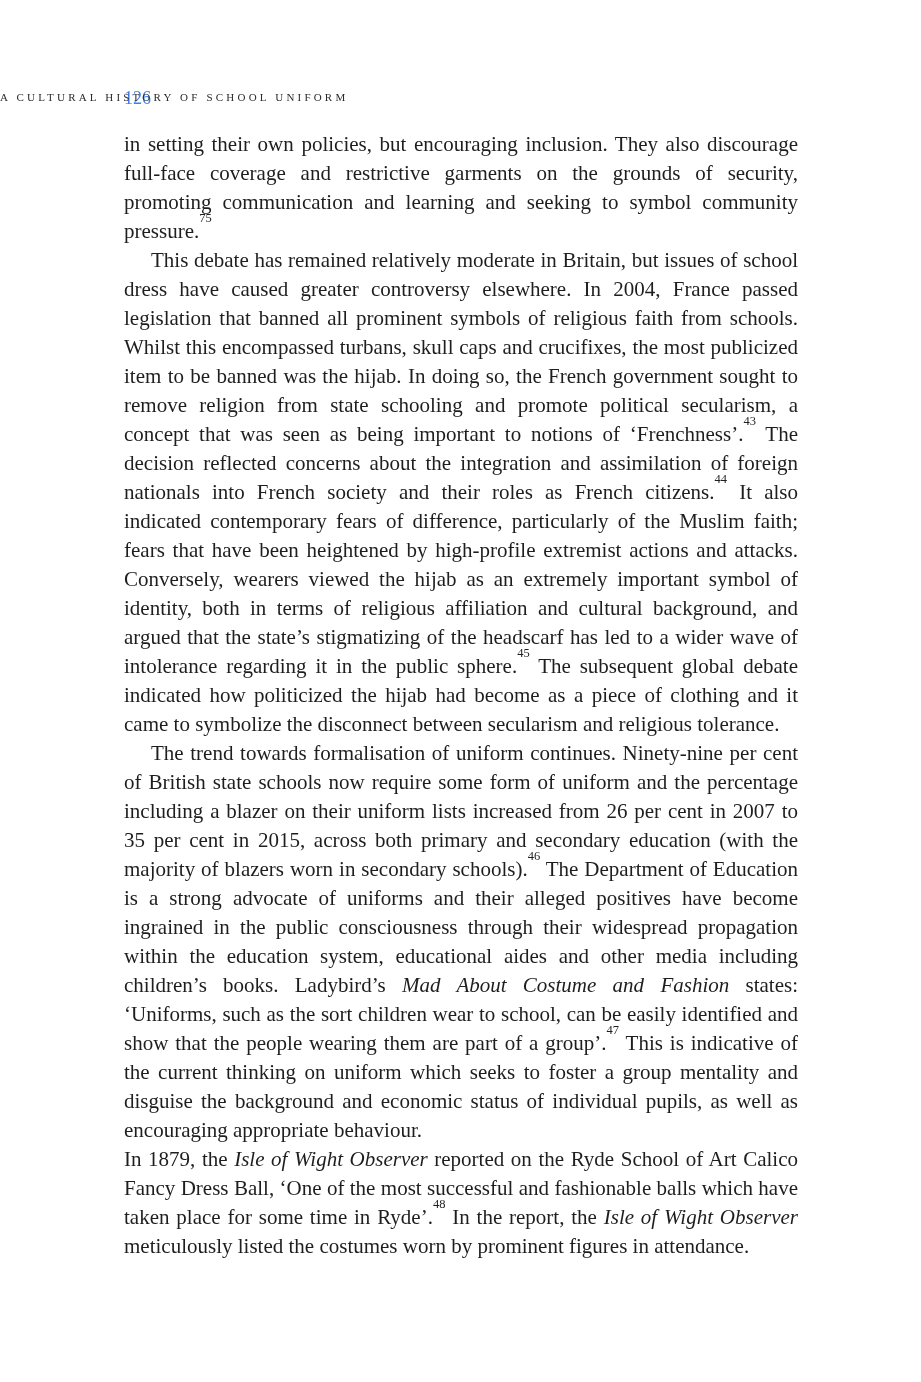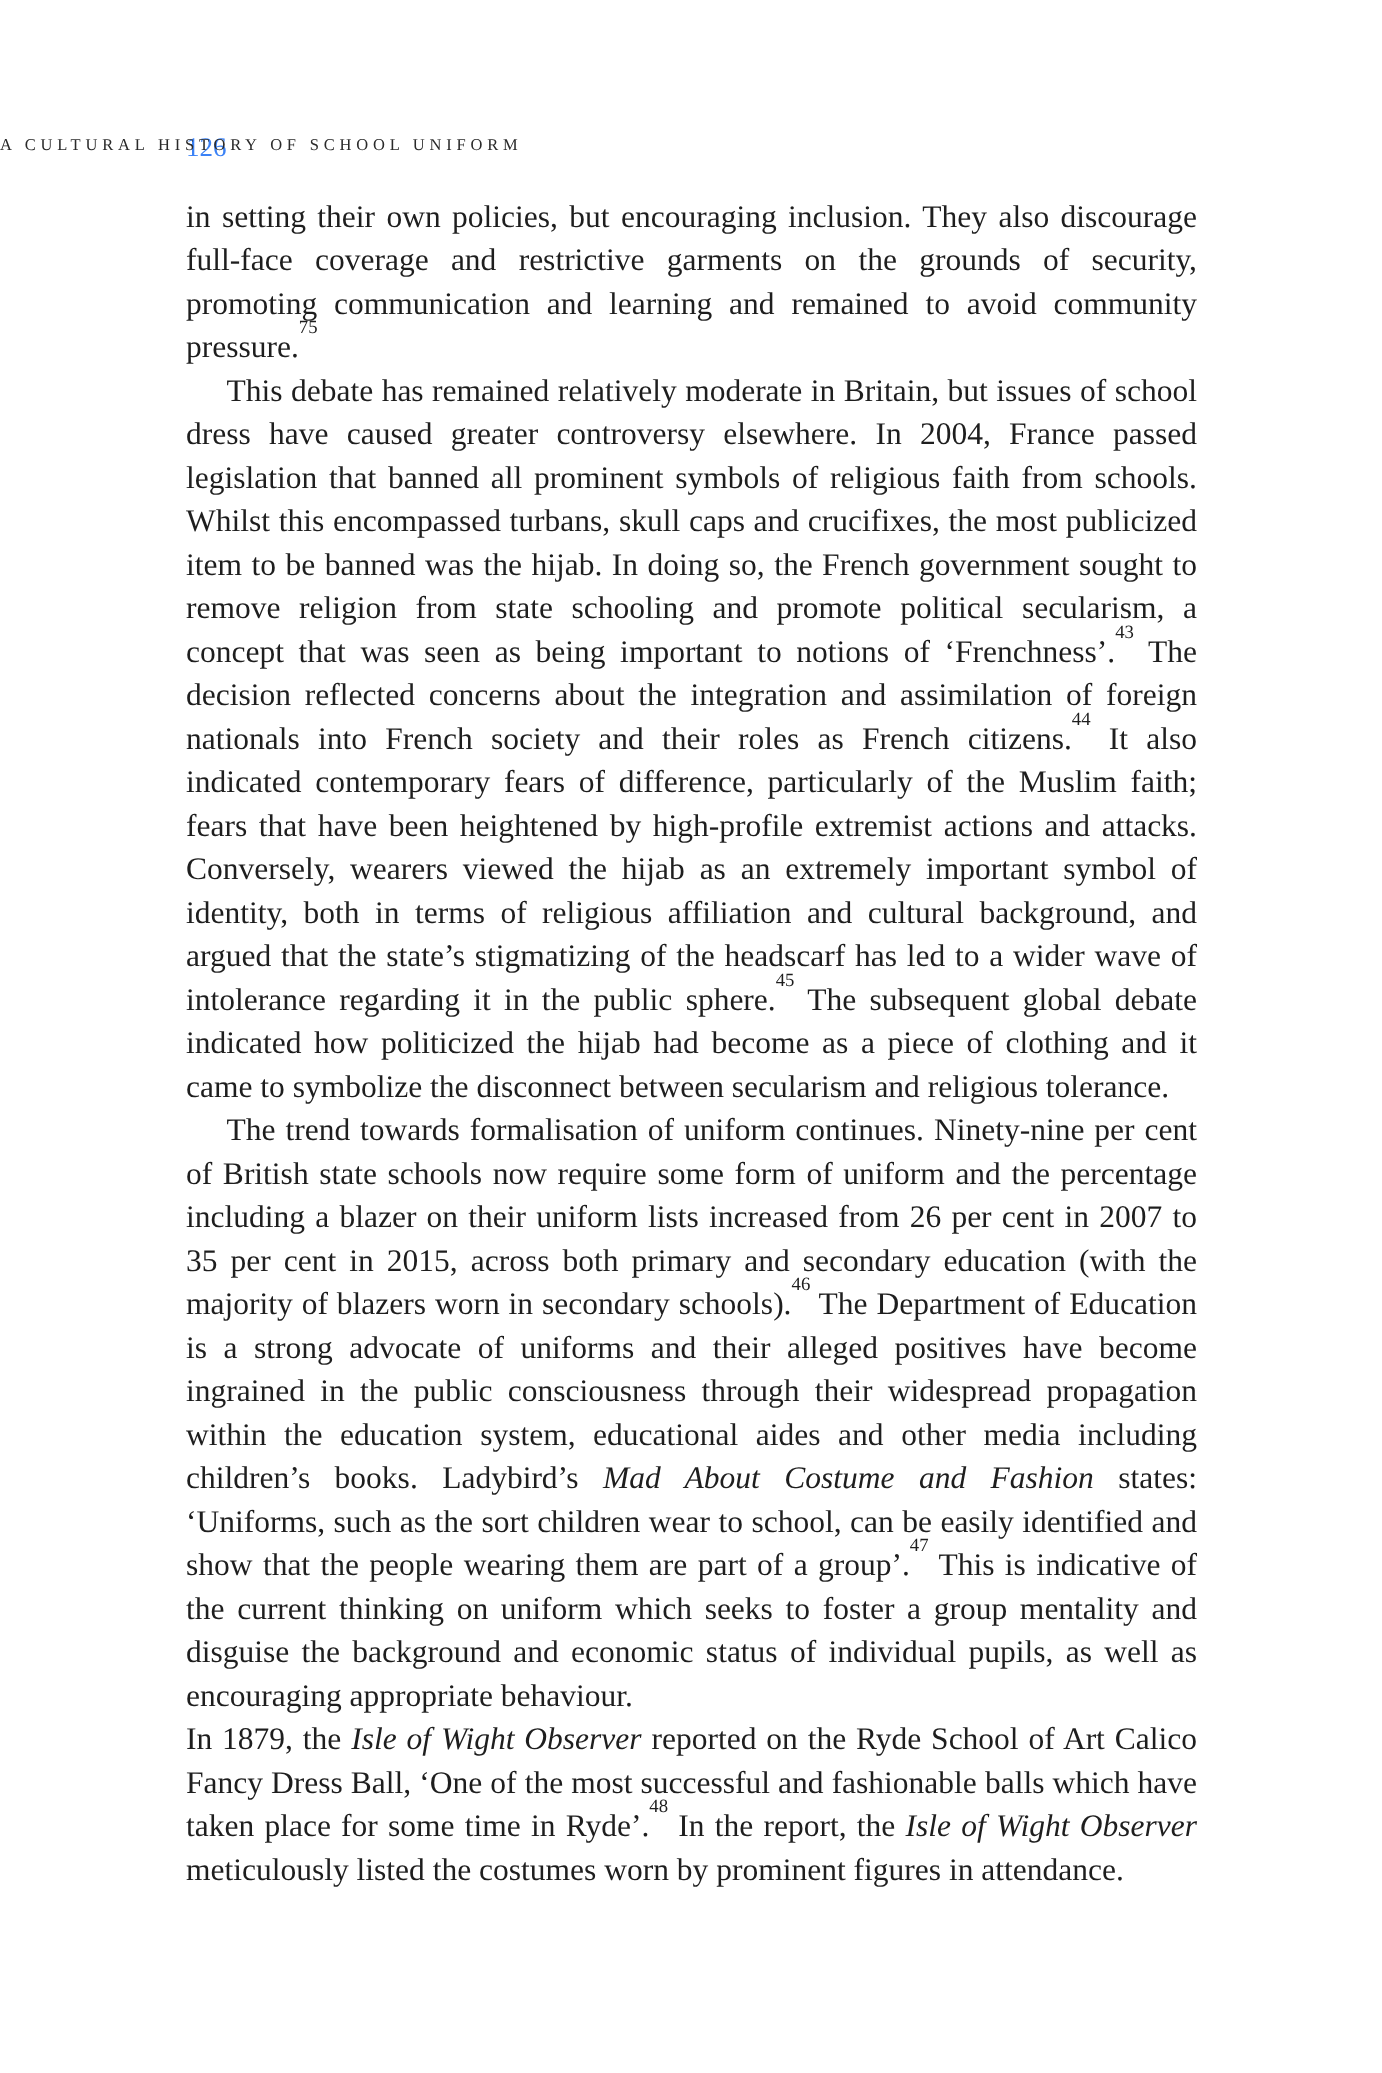--- a/index.html
+++ b/index.html
@@ -73,21 +73,21 @@
 
 <div class="page">
 
   <div>
     <span class="page-num">126</span>
     <span class="head-title">A CULTURAL HISTORY OF SCHOOL UNIFORM</span>
   </div>
 
   <div class="content">
 
-    <p><span>in setting their own policies, but encouraging inclusion. They also discourage full-face coverage and restrictive garments on the grounds of security, promoting communication and learning and remained to avoid community pressure.</span><sup class="fn">75</sup></p>
+    <p><span>in setting their own policies, but encouraging inclusion. They also discourage full-face coverage and restrictive garments on the grounds of security, promoting communication and learning and seeking to symbol community pressure.</span><sup class="fn">75</sup></p>
 
     <p class="indented"><span>This debate has remained relatively moderate in Britain, but issues of school dress have caused greater controversy elsewhere. In 2004, France passed legislation that banned all prominent symbols of religious faith from schools. Whilst this encompassed turbans, skull caps and crucifixes, the most publicized item to be banned was the hijab. In doing so, the French government sought to remove religion from state schooling and promote political secularism, a concept that was seen as being important to notions of ‘Frenchness’.</span><sup class="fn">43</sup><span> The decision reflected concerns about the integration and assimilation of foreign nationals into French society and their roles as French citizens.</span><sup class="fn">44</sup><span> It also indicated contemporary fears of difference, particularly of the Muslim faith; fears that have been heightened by high-profile extremist actions and attacks. Conversely, wearers viewed the hijab as an extremely important symbol of identity, both in terms of religious affiliation and cultural background, and argued that the state’s stigmatizing of the headscarf has led to a wider wave of intolerance regarding it in the public sphere.</span><sup class="fn">45</sup><span> The subsequent global debate indicated how politicized the hijab had become as a piece of clothing and it came to symbolize the disconnect between secularism and religious tolerance.</span></p>
 
     <p class="indented"><span>The trend towards formalisation of uniform continues. Ninety-nine per cent of British state schools now require some form of uniform and the percentage including a blazer on their uniform lists increased from 26 per cent in 2007 to 35 per cent in 2015, across both primary and secondary education (with the majority of blazers worn in secondary schools).</span><sup class="fn">46</sup><span> The Department of Education is a strong advocate of uniforms and their alleged positives have become ingrained in the public consciousness through their widespread propagation within the education system, educational aides and other media including children’s books. Ladybird’s </span><span class="italic">Mad About Costume and Fashion</span><span> states: ‘Uniforms, such as the sort children wear to school, can be easily identified and show that the people wearing them are part of a group’.</span><sup class="fn">47</sup><span> This is indicative of the current thinking on uniform which seeks to foster a group mentality and disguise the background and economic status of individual pupils, as well as encouraging appropriate behaviour.</span></p>
 
 
     <p><span>In 1879, the </span><span class="italic">Isle of Wight Observer</span><span> reported on the Ryde School of Art Calico Fancy Dress Ball, ‘One of the most successful and fashionable balls which have taken place for some time in Ryde’.</span><sup class="fn">48</sup><span> In the report, the </span><span class="italic">Isle of Wight Observer</span><span> meticulously listed the costumes worn by prominent figures in attendance.</span></p>
 
   </div>
 

